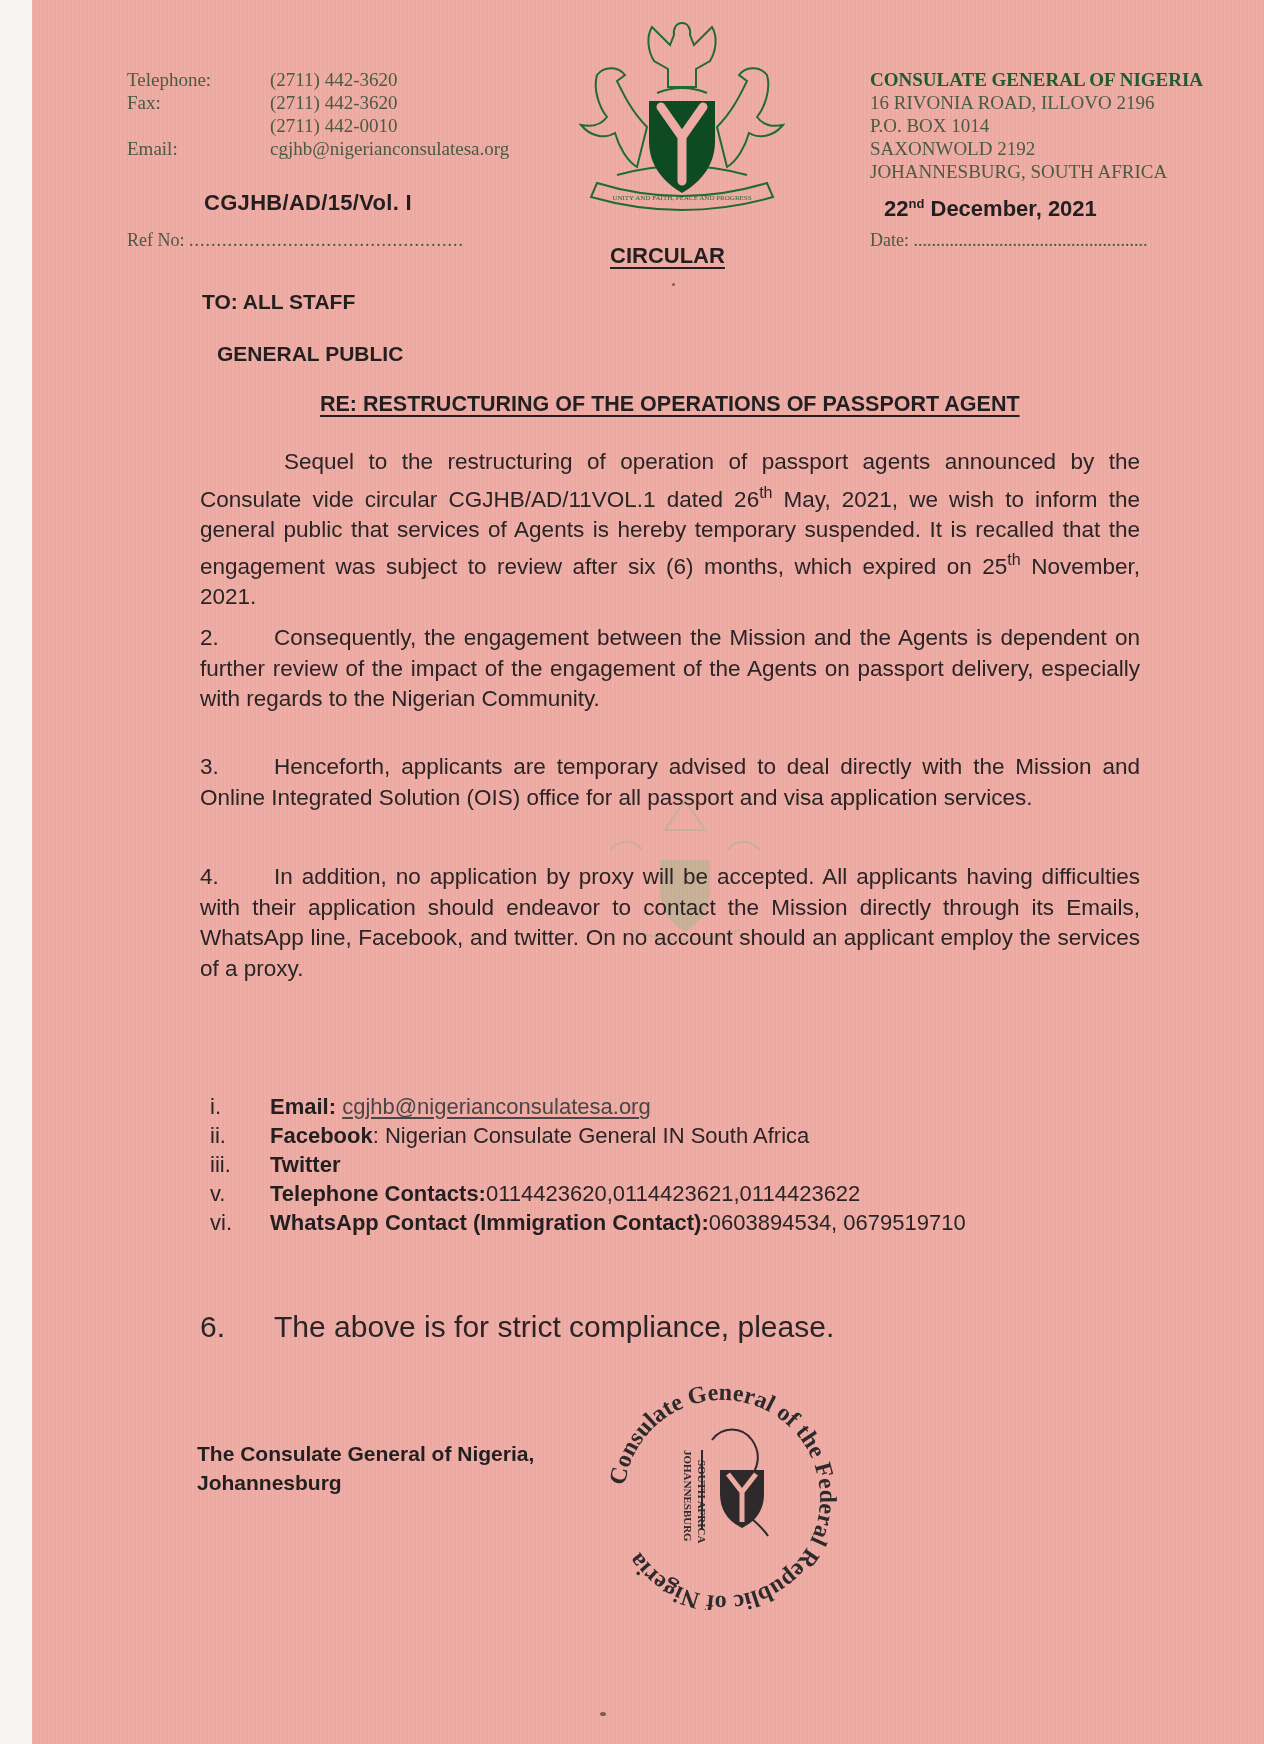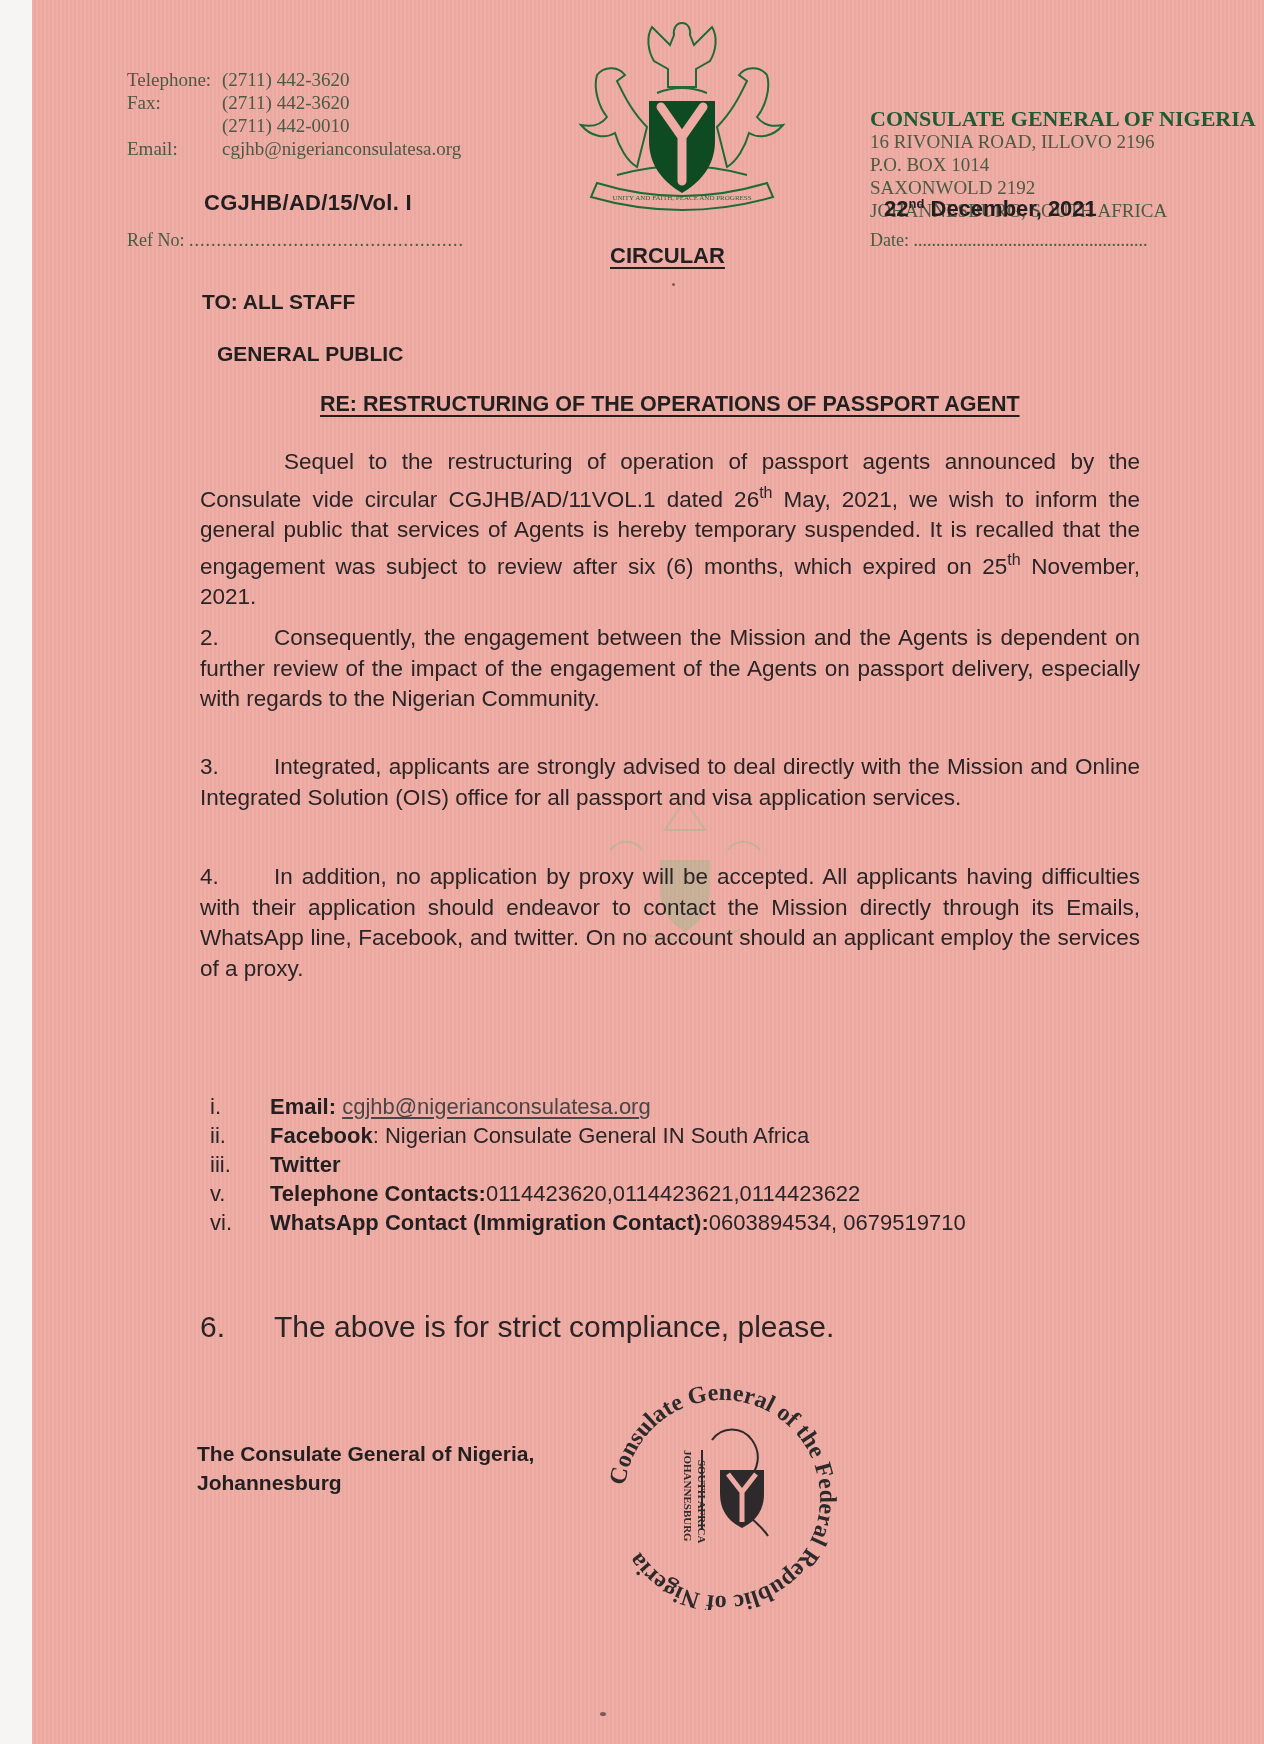--- a/index.html
+++ b/index.html
@@ -11,29 +11,29 @@
   }
   .paper {
     position: absolute; left: 32px; top: 0; width: 1232px; height: 1744px;
     background: #eeaba3;
     background-image: repeating-linear-gradient(90deg, rgba(255,255,255,0.03) 0 2px, rgba(0,0,0,0.015) 2px 4px);
   }
   .abs { position: absolute; }
 
   
   .hdr-left { left: 95px; top: 68px; font-family: "Liberation Serif", serif; color: #4a5a44; font-size: 19px; line-height: 23px; }
-  .hdr-left .row { display: flex; }
+  .hdr-left .row { display: flex; gap: 48px; }
   .hdr-left .lbl { width: 95px; }
   .ref-code { left: 172px; top: 190px; font-size: 22px; font-weight: bold; color: #231f20; letter-spacing: 0.3px; }
   .ref-line { left: 95px; top: 230px; font-family: "Liberation Serif", serif; color: #4a5a44; font-size: 18px; }
   .ref-line .dots { letter-spacing: 1px; }
 
   
   .hdr-right { left: 838px; top: 68px; font-family: "Liberation Serif", serif; color: #4a5a44; font-size: 19px; line-height: 23px; }
-  .hdr-right .org { color: #1f5a33; font-weight: bold; font-size: 22px; margin-top: 39px; }
+  .hdr-right .org { color: #1f5a33; font-weight: bold; font-size: 19px; }
   .date-val { left: 852px; top: 196px; font-size: 22px; font-weight: bold; color: #231f20; }
   .date-val sup { font-size: 13px; }
   .date-line { left: 838px; top: 230px; font-family: "Liberation Serif", serif; color: #4a5a44; font-size: 18px; }
 
   
   .coat { left: 525px; top: 15px; width: 250px; height: 210px; }
   .circular { left: 578px; top: 243px; font-size: 22px; font-weight: bold; color: #231f20; text-decoration: underline; text-underline-offset: 4px; }
 
   
   .to { left: 170px; top: 290px; font-size: 21px; font-weight: bold; color: #231f20; }
@@ -134,21 +134,21 @@
     <g fill="none" stroke="#6bbf7a" stroke-width="2">
       <path d="M105 10 l-20 30 h40z"></path>
       <path d="M30 60 c10-12 26-10 32 0 M180 60 c-10-12-26-10-32 0"></path>
       <path d="M50 140 q55 20 110 0"></path>
     </g>
     <path d="M80 70 h50 v30 c0 22-12 34-25 42 c-13-8-25-20-25-42z" fill="#6bbf7a"></path>
   </svg>
 
   <div class="abs body p1"><span>Sequel to the restructuring of operation of passport agents announced by the Consulate vide circular CGJHB/AD/11VOL.1 dated 26</span><sup>th</sup><span> May, 2021, we wish to inform the general public that services of Agents is hereby temporary suspended. It is recalled that the engagement was subject to review after six (6) months, which expired on 25</span><sup>th</sup><span> November, 2021.</span></div>
   <div class="abs body p2"><span class="num">2.</span><span>Consequently, the engagement between the Mission and the Agents is dependent on further review of the impact of the engagement of the Agents on passport delivery, especially with regards to the Nigerian Community.</span></div>
-  <div class="abs body p3"><span class="num">3.</span><span>Integrated, applicants are strongly advised to deal directly with the Mission and Online Integrated Solution (OIS) office for all passport and visa application services.</span></div>
+  <div class="abs body p3"><span class="num">3.</span><span>Henceforth, applicants are temporary advised to deal directly with the Mission and Online Integrated Solution (OIS) office for all passport and visa application services.</span></div>
   <div class="abs body p4"><span class="num">4.</span><span>In addition, no application by proxy will be accepted. All applicants having difficulties with their application should endeavor to contact the Mission directly through its Emails, WhatsApp line, Facebook, and twitter. On no account should an applicant employ the services of a proxy.</span></div>
 
   <div class="abs contacts">
     <div class="item"><span class="rn">i.</span><span class="k">Email:</span>&nbsp;<span class="link">cgjhb@nigerianconsulatesa.org</span></div>
     <div class="item">
         <span class="rn">ii.</span>
         <span class="k">Facebook</span>
         <span>: Nigerian Consulate General IN South Africa</span>
       </div>
     <div class="item">

